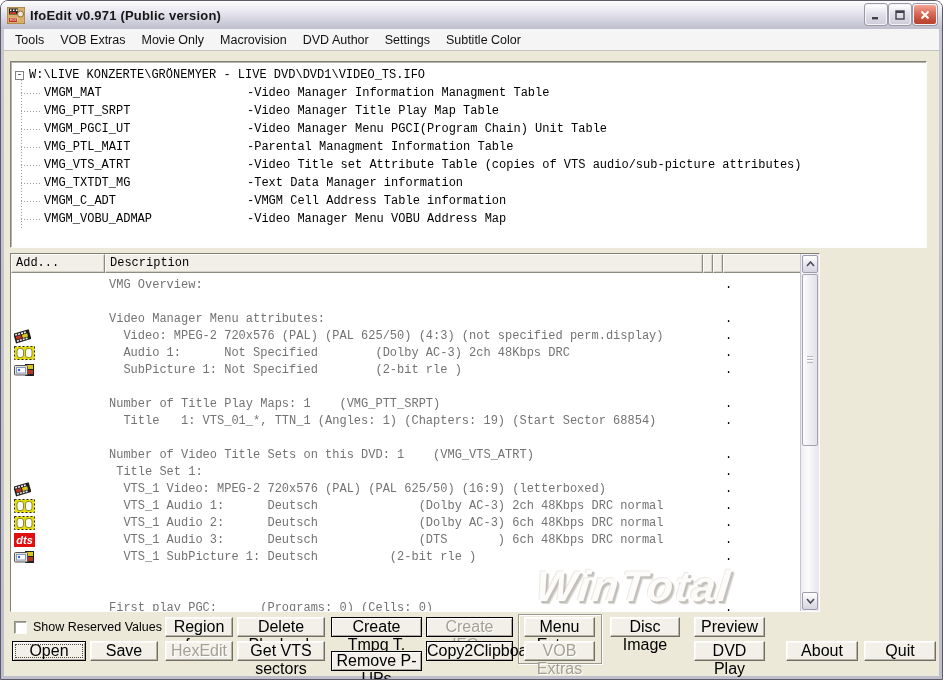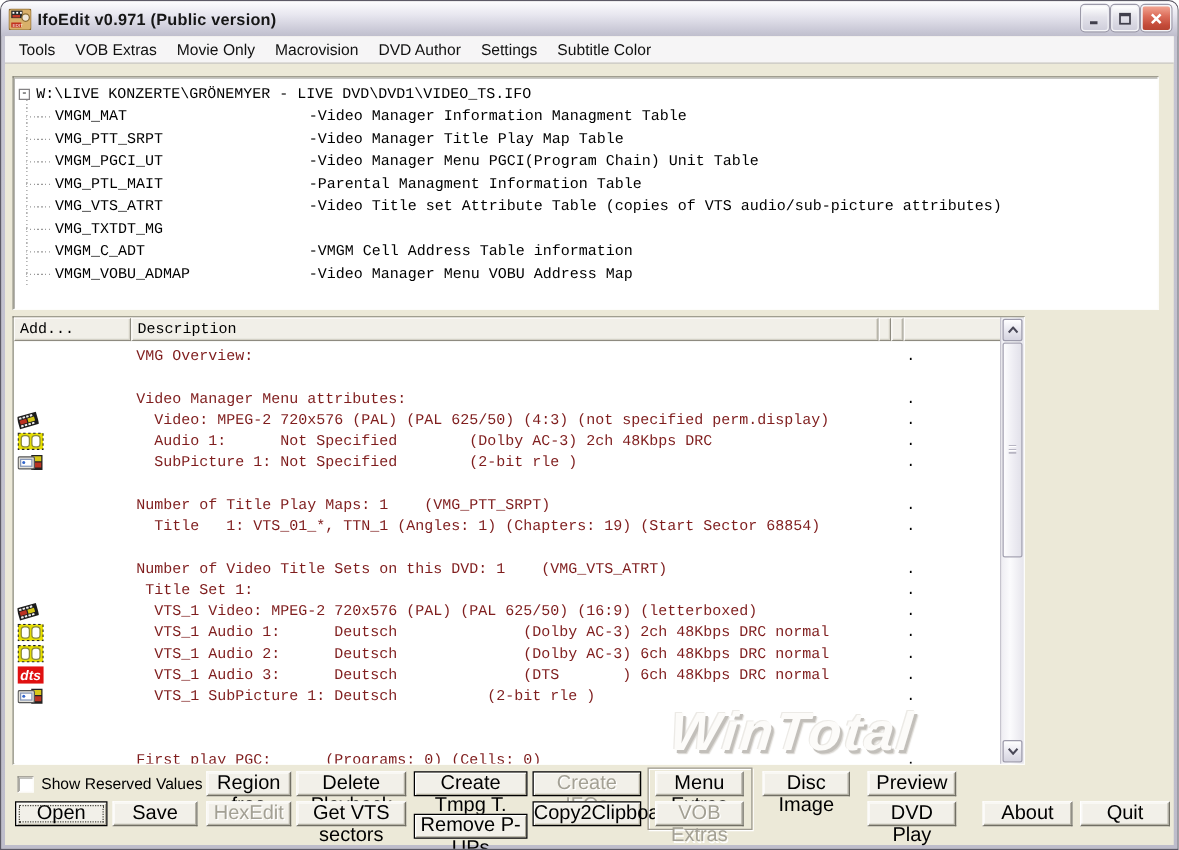--- a/index.html
+++ b/index.html
@@ -48,21 +48,21 @@
   
   .listpanel{position:absolute;left:6px;top:224px;width:810px;height:359px;display:flex;}
   .list-main{position:relative;flex:1 1 auto;overflow:hidden;}
   .list-header{position:absolute;left:0;top:0;right:0;height:19px;background:#ece9dd;display:flex;}
   .hcol{display:inline-block;height:19px;background:#f1efe8;border:1px solid;flex:0 0 auto;
     border-color:#fdfcfa #8e8b80 #8e8b80 #fdfcfa;box-shadow:inset -1px -1px 0 #d4d1c6;
     font-size:12px;line-height:16px;padding-left:4px;white-space:pre;overflow:hidden;}
   .list-body{position:absolute;left:0;top:19px;right:0;bottom:0;background:#fff;overflow:hidden;}
   .lrow{position:absolute;left:0;height:17px;width:100%;white-space:pre;font-size:12px;line-height:17px;}
   .lrow .ic{position:absolute;left:3px;top:1px;}
-  .lrow .ltext{position:absolute;left:98px;top:0;color:#7f1d1d;}
+  .lrow .ltext{position:absolute;left:98px;top:0;color:#737373;}
   .lrow .ldot{position:absolute;left:714px;top:0;color:#000;}
   .watermark{position:absolute;right:68px;bottom:0px;font-size:43px;font-weight:bold;font-style:italic;
     transform:skewX(-6deg);color:#fcfbf9;letter-spacing:2px;
     text-shadow:2px 2px 0 #c2bfba,3px 3px 1px #d8d5d0,-1px -1px 0 #eceae6;}
   
   .vscroll{flex:0 0 19px;background:linear-gradient(90deg,#eeedf2,#fbfbfd 40%,#e6e5ec);
     border-left:1px solid #c6c4ce;display:flex;flex-direction:column;}
   .sb-btn{flex:0 0 18px;margin:1px;background:linear-gradient(180deg,#ffffff,#e9e8f0 50%,#d5d4e0);
     border:1px solid #9d9bab;border-radius:2px;display:flex;align-items:center;justify-content:center;}
   .sb-track{flex:1 1 auto;position:relative;}
@@ -160,21 +160,21 @@
         <span class="expander">-</span>
         <span>W:\LIVE KONZERTE\GRÖNEMYER - LIVE DVD\DVD1\VIDEO_TS.IFO</span>
       </div>
       <div class="tree-vline"></div>
       <div id="tree-items">
           <div class="titem" style="top: 22px;"><span class="tname">VMGM_MAT</span><span class="tdesc">-Video Manager Information Managment Table</span></div>
           <div class="titem" style="top: 40px;"><span class="tname">VMG_PTT_SRPT</span><span class="tdesc">-Video Manager Title Play Map Table</span></div>
           <div class="titem" style="top: 58px;"><span class="tname">VMGM_PGCI_UT</span><span class="tdesc">-Video Manager Menu PGCI(Program Chain) Unit Table</span></div>
           <div class="titem" style="top: 76px;"><span class="tname">VMG_PTL_MAIT</span><span class="tdesc">-Parental Managment Information Table</span></div>
           <div class="titem" style="top: 94px;"><span class="tname">VMG_VTS_ATRT</span><span class="tdesc">-Video Title set Attribute Table (copies of VTS audio/sub-picture attributes)</span></div>
-          <div class="titem" style="top: 112px;"><span class="tname">VMG_TXTDT_MG</span></div>
+          <div class="titem" style="top: 112px;"><span class="tname">VMG_TXTDT_MG</span><span class="tdesc">-Text Data Manager information</span></div>
           <div class="titem" style="top: 130px;"><span class="tname">VMGM_C_ADT</span><span class="tdesc">-VMGM Cell Address Table information</span></div>
           <div class="titem" style="top: 148px;"><span class="tname">VMGM_VOBU_ADMAP</span><span class="tdesc">-Video Manager Menu VOBU Address Map</span></div>
         </div>
     </div>
 
     <div class="listpanel sunken">
       <div class="list-main">
         <div class="list-header mono" id="list-header">
             <span class="hcol" style="width: 94px;">Add...</span>
             <span class="hcol" style="width: 598px;">Description</span>

